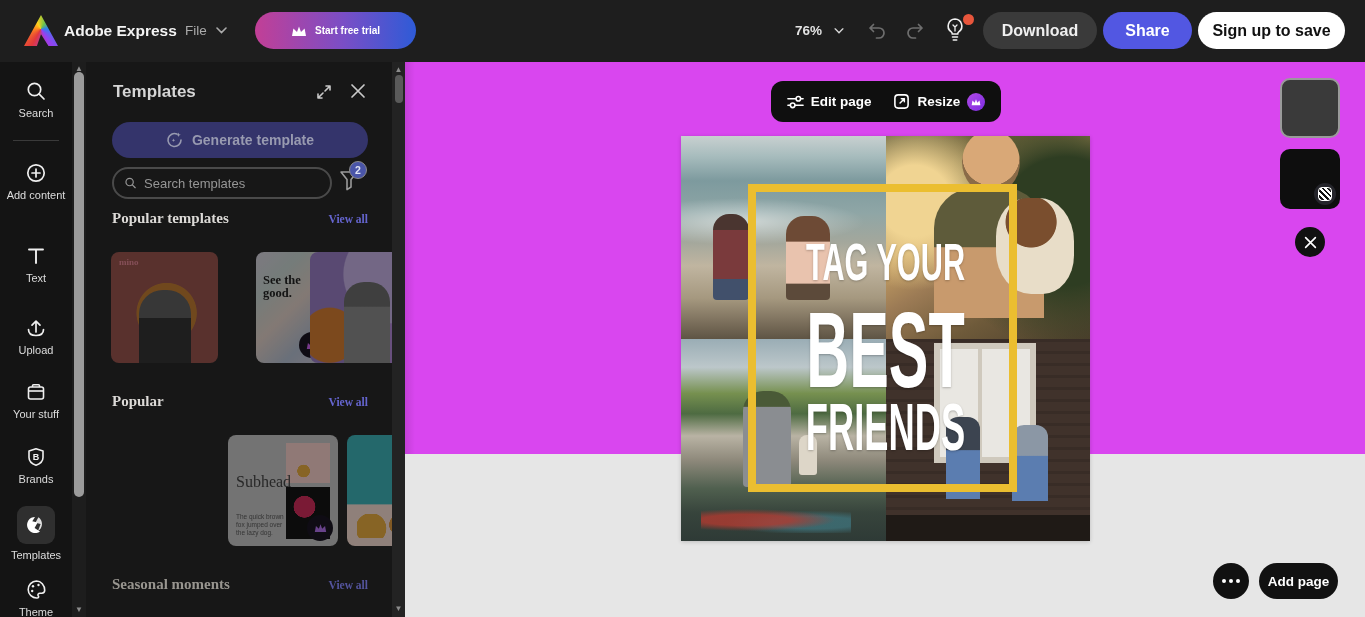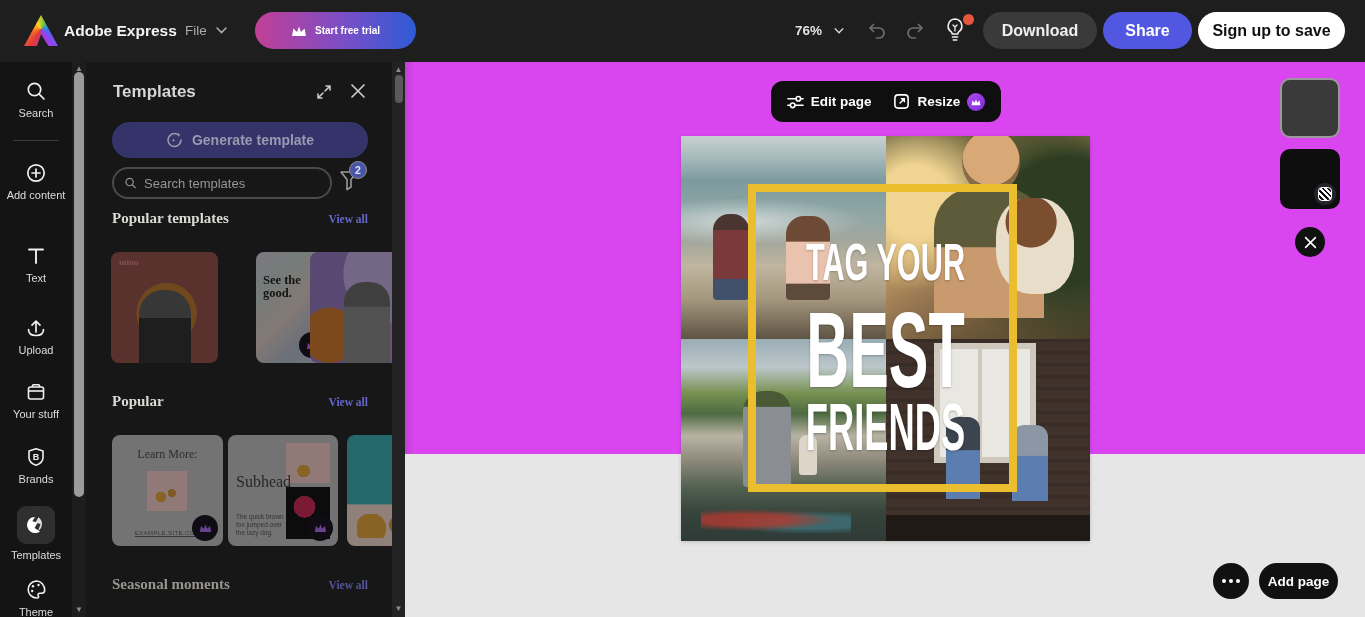--- a/index.html
+++ b/index.html
@@ -347,30 +347,20 @@
       </div>
     </div>
     <div class="thumb-card t-disco panel-art">
       <div class="person"></div>
     </div>
 
     <div class="sec-head" style="top:331px">
       <span class="sec-title">Popular</span>
       <span class="sec-link">View all</span>
     </div>
-    <div class="thumb-card l-card l1 panel-art">
-      <div class="h">Learn More:</div>
-      <div class="img"></div>
-      <div class="f">EXAMPLE.SITE.COM</div>
-      <div class="crown-badge">
-        <svg width="13" height="10" viewBox="0 0 16 12">
-            <path d="M1 11l1.4-7.5L6 7l2-5.5L10 7l3.6-3.5L15 11z" fill="#a86ae0"></path>
-          </svg>
-      </div>
-    </div>
     <div class="thumb-card l-card l2 panel-art">
       <div class="img1"></div>
       <div class="h">Subhead</div>
       <div class="img2"></div>
       <div class="b">The quick brown fox jumped over the lazy dog.</div>
       <div class="crown-badge">
         <svg width="13" height="10" viewBox="0 0 16 12">
             <path d="M1 11l1.4-7.5L6 7l2-5.5L10 7l3.6-3.5L15 11z" fill="#a86ae0"></path>
           </svg>
       </div>

